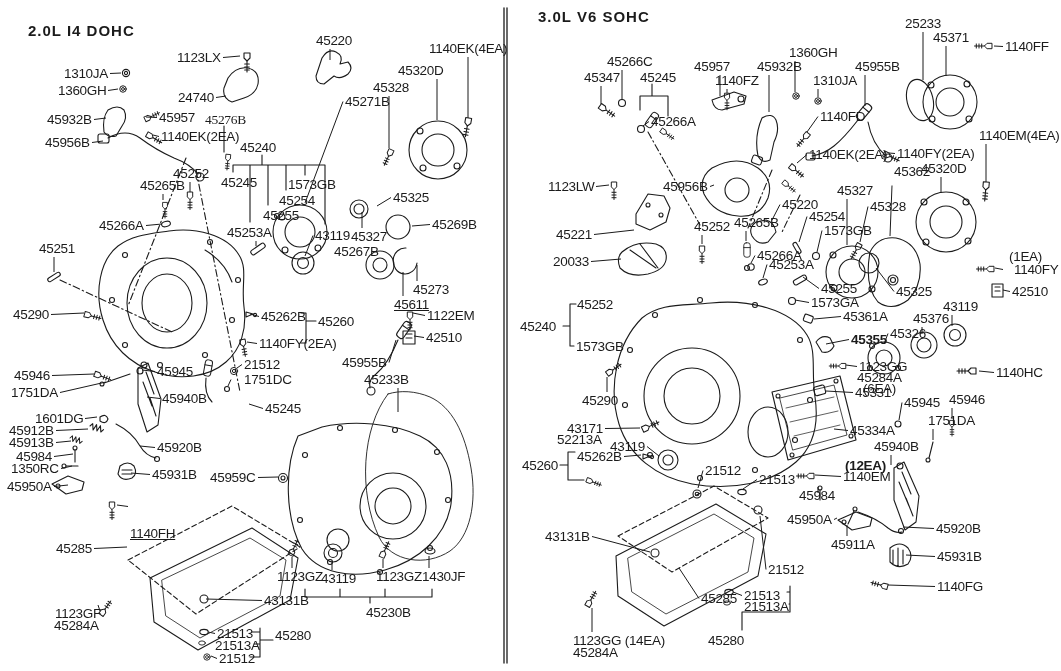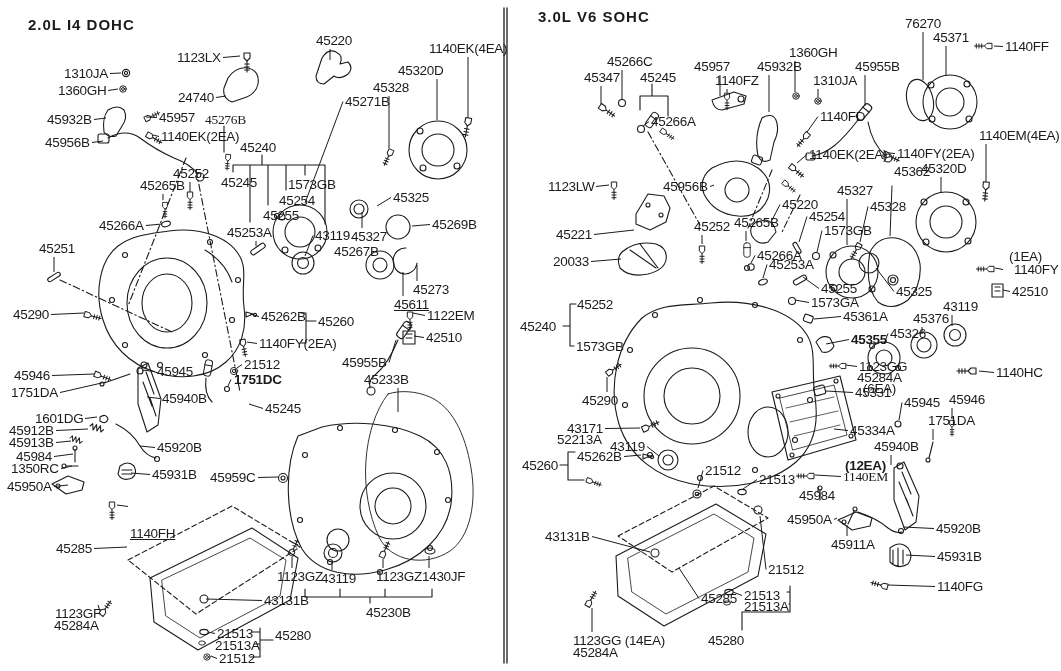--- a/index.html
+++ b/index.html
@@ -1,20 +1,20 @@
 <!DOCTYPE html>
 <html><head>
 <meta charset="utf-8">
 <style>
   html,body{margin:0;padding:0;background:#e8e8e8;}
   #stage{position:relative;width:1061px;height:671px;background:#fff;overflow:hidden;
          font-family:"Liberation Sans",sans-serif;color:#1b1b1b;}
   svg{position:absolute;left:0;top:0;}
   .half-title{position:absolute;font-size:15px;font-weight:700;letter-spacing:1px;white-space:nowrap;}
-  #title-left{left:28px;top:16px;}
+  #title-left{left:28px;top:22px;}
   #title-right{left:538px;top:8px;}
   .part-label{position:absolute;font-size:13.5px;font-weight:500;letter-spacing:-0.3px;
               white-space:nowrap;line-height:15px;}
   #labels{position:absolute;left:0;top:0;width:100%;height:100%;}
 </style>
 </head>
 <body>
 
 <div id="stage">
 
@@ -527,21 +527,21 @@
       <div class="part-label" style="left: 39px; top: 241px;">45251</div>
       <div class="part-label" style="left: 413px; top: 282px;">45273</div>
       <div class="part-label" style="left: 394px; top: 297px; text-decoration: underline;">45611</div>
       <div class="part-label" style="left: 427px; top: 308px;">1122EM</div>
       <div class="part-label" style="left: 13px; top: 307px;">45290</div>
       <div class="part-label" style="left: 261px; top: 309px;">45262B</div>
       <div class="part-label" style="left: 318px; top: 314px;">45260</div>
       <div class="part-label" style="left: 426px; top: 330px;">42510</div>
       <div class="part-label" style="left: 259px; top: 336px;">1140FY(2EA)</div>
       <div class="part-label" style="left: 244px; top: 357px;">21512</div>
-      <div class="part-label" style="left: 234px; top: 372px; font-weight: bold;">1751DC</div>
+      <div class="part-label" style="left: 244px; top: 372px;">1751DC</div>
       <div class="part-label" style="left: 342px; top: 355px;">45955B</div>
       <div class="part-label" style="left: 364px; top: 372px;">45233B</div>
       <div class="part-label" style="left: 14px; top: 368px;">45946</div>
       <div class="part-label" style="left: 157px; top: 364px;">45945</div>
       <div class="part-label" style="left: 11px; top: 385px;">1751DA</div>
       <div class="part-label" style="left: 162px; top: 391px;">45940B</div>
       <div class="part-label" style="left: 265px; top: 401px;">45245</div>
       <div class="part-label" style="left: 35px; top: 411px;">1601DG</div>
       <div class="part-label" style="left: 9px; top: 423px;">45912B</div>
       <div class="part-label" style="left: 9px; top: 435px;">45913B</div>
@@ -558,21 +558,21 @@
       <div class="part-label" style="left: 264px; top: 593px;">43131B</div>
       <div class="part-label" style="left: 277px; top: 569px;">1123GZ</div>
       <div class="part-label" style="left: 321px; top: 571px;">43119</div>
       <div class="part-label" style="left: 376px; top: 569px;">1123GZ</div>
       <div class="part-label" style="left: 422px; top: 569px;">1430JF</div>
       <div class="part-label" style="left: 366px; top: 605px;">45230B</div>
       <div class="part-label" style="left: 217px; top: 626px;">21513</div>
       <div class="part-label" style="left: 215px; top: 638px;">21513A</div>
       <div class="part-label" style="left: 219px; top: 651px;">21512</div>
       <div class="part-label" style="left: 275px; top: 628px;">45280</div>
-      <div class="part-label" style="left: 905px; top: 16px;">76270</div>
+      <div class="part-label" style="left: 905px; top: 16px;">25233</div>
       <div class="part-label" style="left: 933px; top: 30px;">45371</div>
       <div class="part-label" style="left: 1005px; top: 39px;">1140FF</div>
       <div class="part-label" style="left: 607px; top: 54px;">45266C</div>
       <div class="part-label" style="left: 584px; top: 70px;">45347</div>
       <div class="part-label" style="left: 640px; top: 70px;">45245</div>
       <div class="part-label" style="left: 694px; top: 59px;">45957</div>
       <div class="part-label" style="left: 757px; top: 59px;">45932B</div>
       <div class="part-label" style="left: 789px; top: 45px;">1360GH</div>
       <div class="part-label" style="left: 715px; top: 73px;">1140FZ</div>
       <div class="part-label" style="left: 813px; top: 73px;">1310JA</div>
@@ -623,21 +623,21 @@
       <div class="part-label" style="left: 582px; top: 393px;">45290</div>
       <div class="part-label" style="left: 567px; top: 421px;">43171</div>
       <div class="part-label" style="left: 557px; top: 432px;">52213A</div>
       <div class="part-label" style="left: 610px; top: 439px;">43119</div>
       <div class="part-label" style="left: 577px; top: 449px;">45262B</div>
       <div class="part-label" style="left: 522px; top: 458px;">45260</div>
       <div class="part-label" style="left: 705px; top: 463px;">21512</div>
       <div class="part-label" style="left: 759px; top: 472px;">21513</div>
       <div class="part-label" style="left: 874px; top: 439px;">45940B</div>
       <div class="part-label" style="left: 845px; top: 458px; font-weight: bold;">(12EA)</div>
-      <div class="part-label" style="left: 843px; top: 469px; font-family: Liberation Serif, serif;">1140EM</div>
+      <div class="part-label" style="left: 843px; top: 469px;">1140EM</div>
       <div class="part-label" style="left: 799px; top: 488px;">45984</div>
       <div class="part-label" style="left: 787px; top: 512px;">45950A</div>
       <div class="part-label" style="left: 831px; top: 537px;">45911A</div>
       <div class="part-label" style="left: 936px; top: 521px;">45920B</div>
       <div class="part-label" style="left: 937px; top: 549px;">45931B</div>
       <div class="part-label" style="left: 937px; top: 579px;">1140FG</div>
       <div class="part-label" style="left: 768px; top: 562px;">21512</div>
       <div class="part-label" style="left: 545px; top: 529px;">43131B</div>
       <div class="part-label" style="left: 701px; top: 591px;">45285</div>
       <div class="part-label" style="left: 744px; top: 588px;">21513</div>

